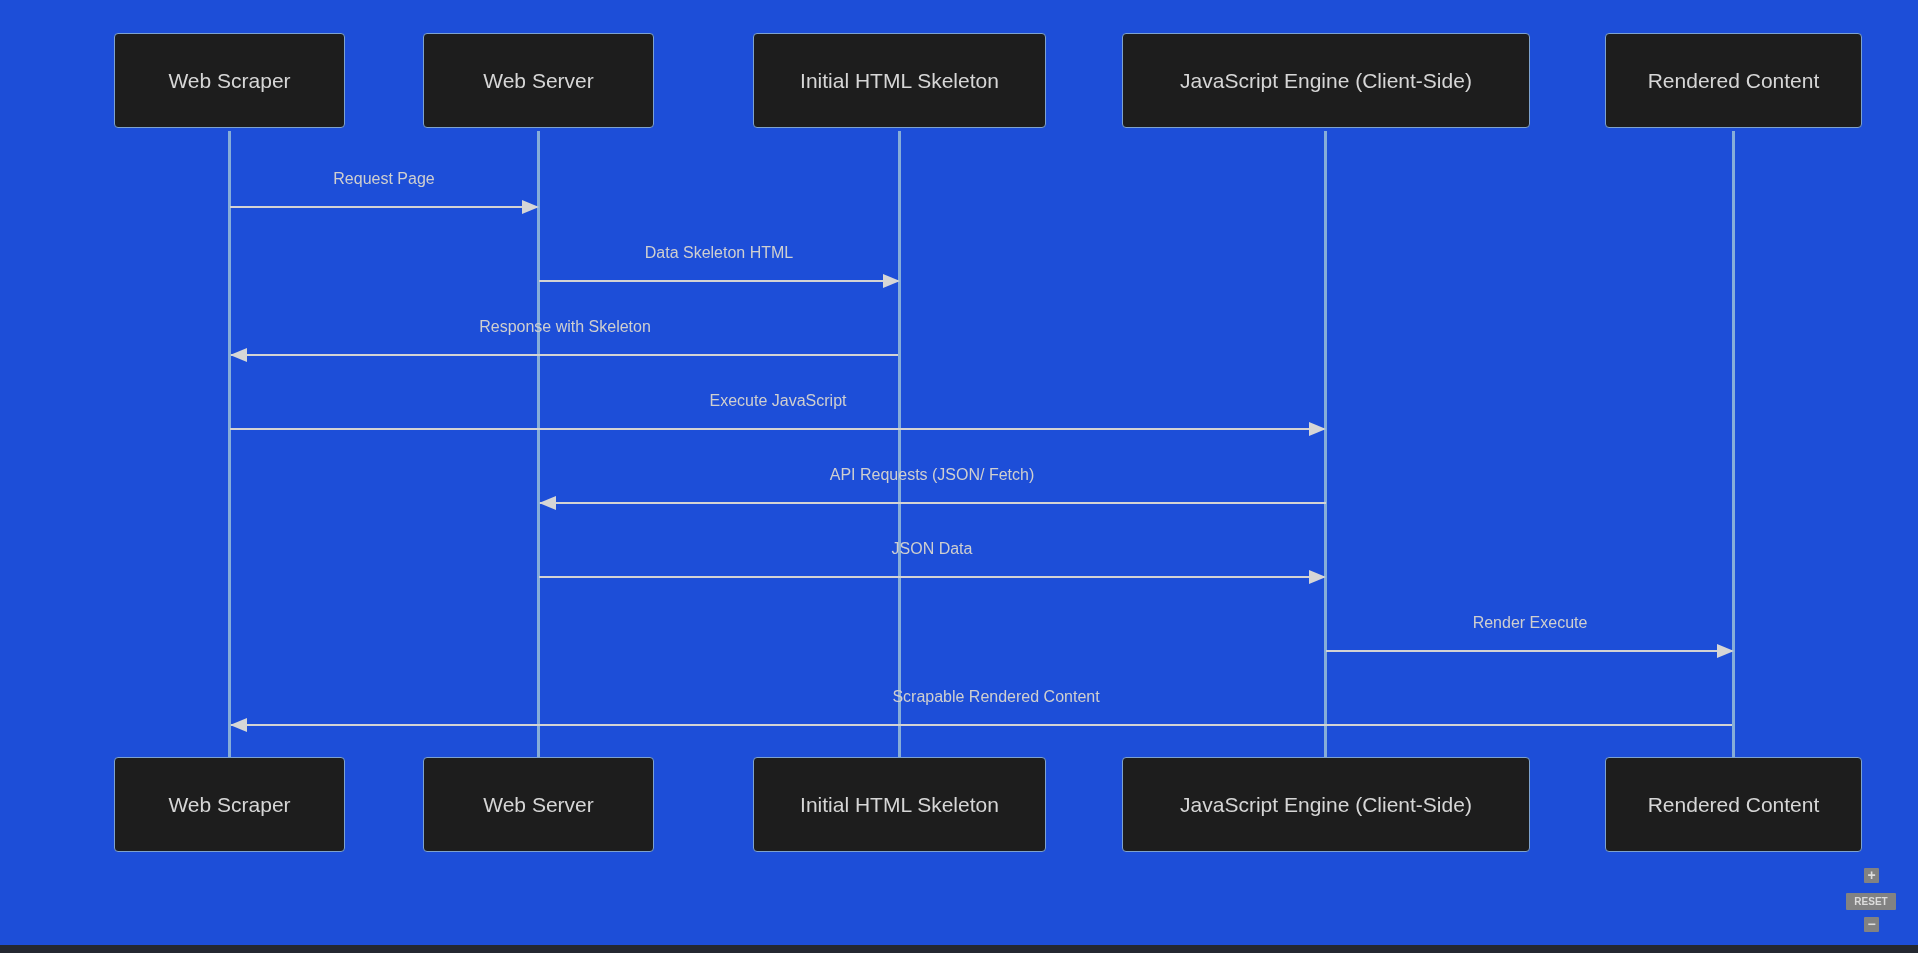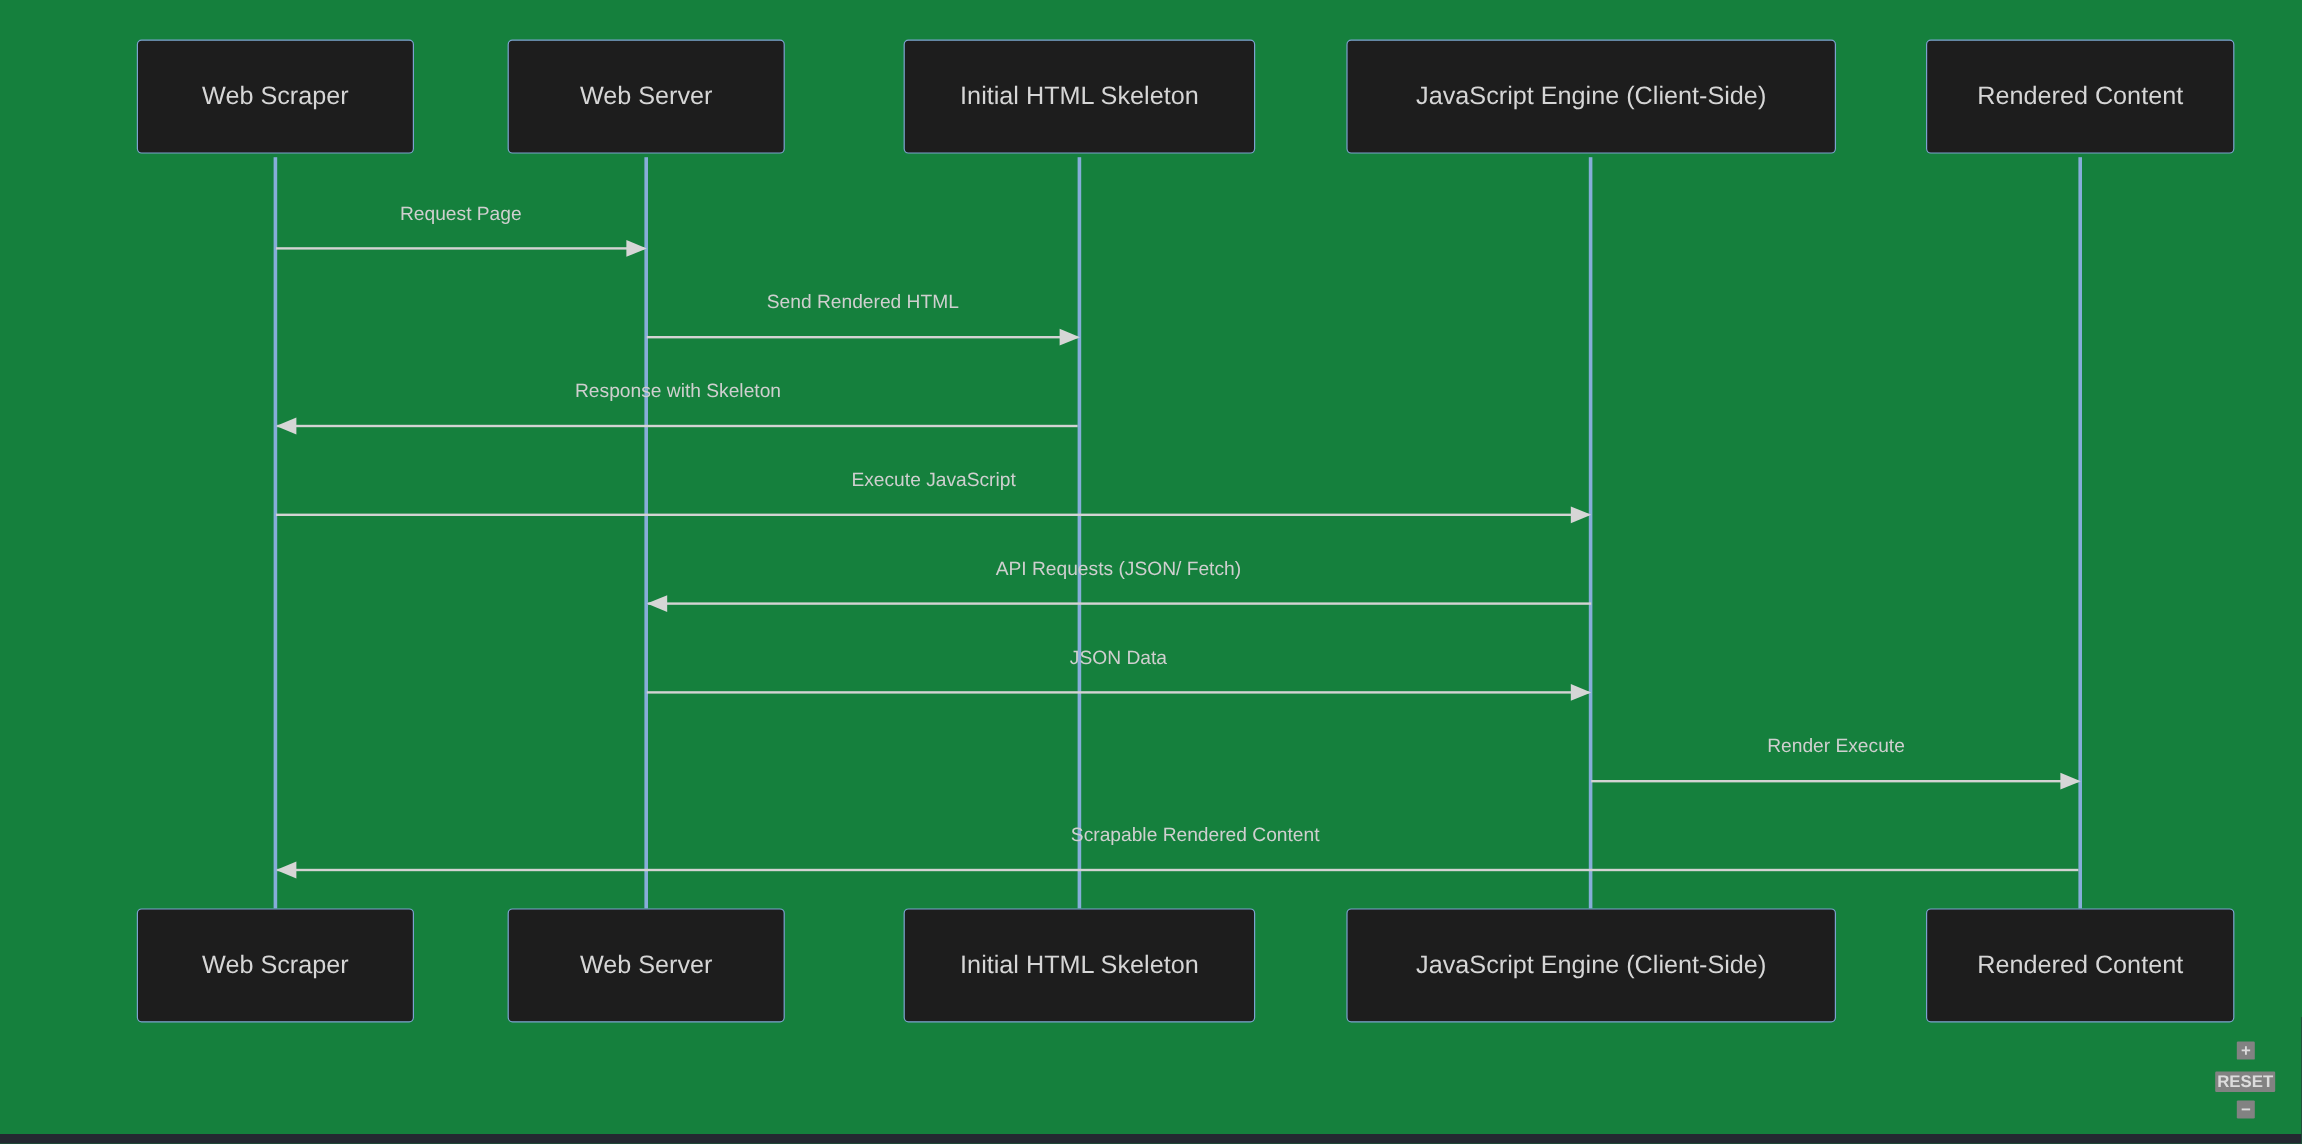--- a/index.html
+++ b/index.html
@@ -1,18 +1,18 @@
 <!DOCTYPE html>
 <html><head>
 <meta charset="utf-8">
 <style>
   html,body{margin:0;padding:0;background:#2a2f3a;}
   #stage{
     position:relative;width:1918px;height:953px;overflow:hidden;
-    background:#15803d;font-family:"Liberation Sans","DejaVu Sans",sans-serif;
+    background:#1d4ed8;font-family:"Liberation Sans","DejaVu Sans",sans-serif;
   }
   .actor-box{
     position:absolute;height:95px;box-sizing:border-box;
     background:#1d1d1d;border:1.5px solid #7da2cf;border-radius:4px;
     display:flex;align-items:center;justify-content:center;
     color:#d6d6d6;font-size:21px;
   }
   .lifeline{
     position:absolute;width:3px;background:#86add9;top:131px;height:626px;
   }
@@ -27,21 +27,21 @@
     position:absolute;width:0;height:0;
     border-top:7px solid transparent;border-bottom:7px solid transparent;
   }
   .arrowhead.right{border-left:17px solid #d6d6d6;}
   .arrowhead.left{border-right:17px solid #d6d6d6;}
   .zbtn{
     position:absolute;background:#828282;color:#dcdcdc;
     text-align:center;font-weight:bold;cursor:pointer;border-radius:1px;
   }
   .zbtn.square{width:15px;height:15px;line-height:15px;font-size:14px;}
-  .zbtn.wide{width:50px;height:17px;line-height:17px;font-size:14px;}
+  .zbtn.wide{width:50px;height:17px;line-height:17px;font-size:10px;}
   .bottom-strip{
     position:absolute;left:0;bottom:0;width:100%;height:8px;background:#242831;
   }
 </style>
 </head>
 <body>
 
 <div id="stage">
 
   <div class="actor-box" style="left:114px;top:33px;width:231px;">
@@ -63,21 +63,21 @@
   <div class="lifeline" style="left:228px;"></div>
   <div class="lifeline" style="left:537px;"></div>
   <div class="lifeline" style="left:898px;"></div>
   <div class="lifeline" style="left:1324px;"></div>
   <div class="lifeline" style="left:1732px;"></div>
 
   <div class="msg-label" style="left:384px;top:167px;">Request Page</div>
   <div class="msg-line" style="left:230px;top:206px;width:307px;"></div>
   <div class="arrowhead right" style="left:522px;top:200px;"></div>
 
-  <div class="msg-label" style="left:719px;top:241px;">Send Rendered HTML</div>
+  <div class="msg-label" style="left:719px;top:241px;">Data Skeleton HTML</div>
   <div class="msg-line" style="left:539px;top:280px;width:359px;"></div>
   <div class="arrowhead right" style="left:883px;top:274px;"></div>
 
   <div class="msg-label" style="left:565px;top:315px;">Response with Skeleton</div>
   <div class="msg-line" style="left:231px;top:354px;width:667px;"></div>
   <div class="arrowhead left" style="left:230px;top:348px;"></div>
 
   <div class="msg-label" style="left:778px;top:389px;">Execute JavaScript</div>
   <div class="msg-line" style="left:230px;top:428px;width:1094px;"></div>
   <div class="arrowhead right" style="left:1309px;top:422px;"></div>

